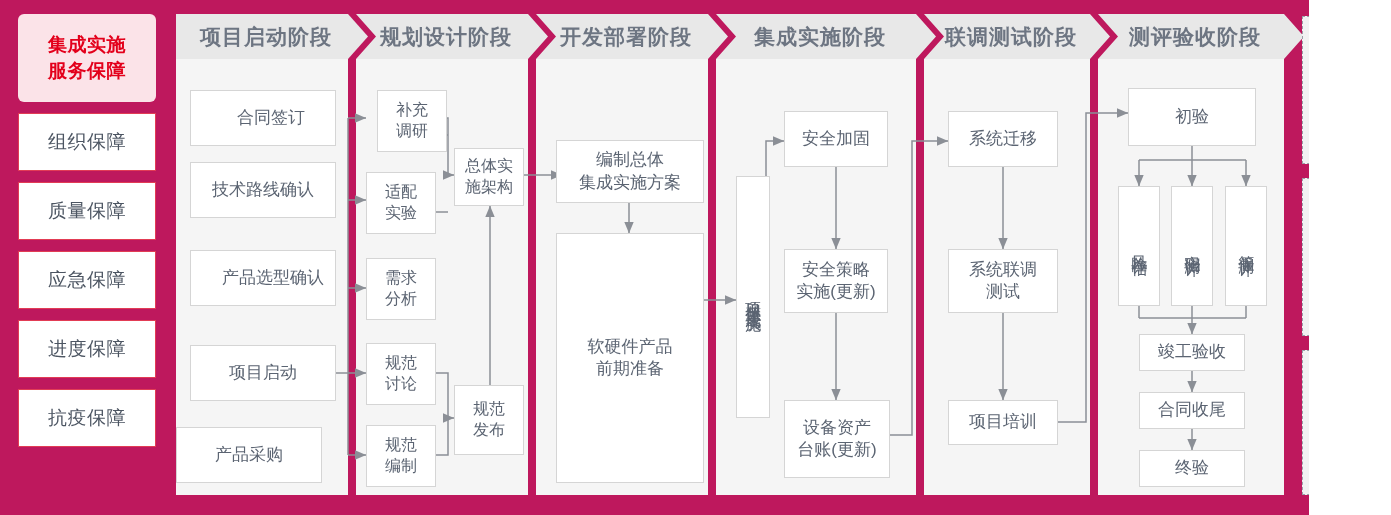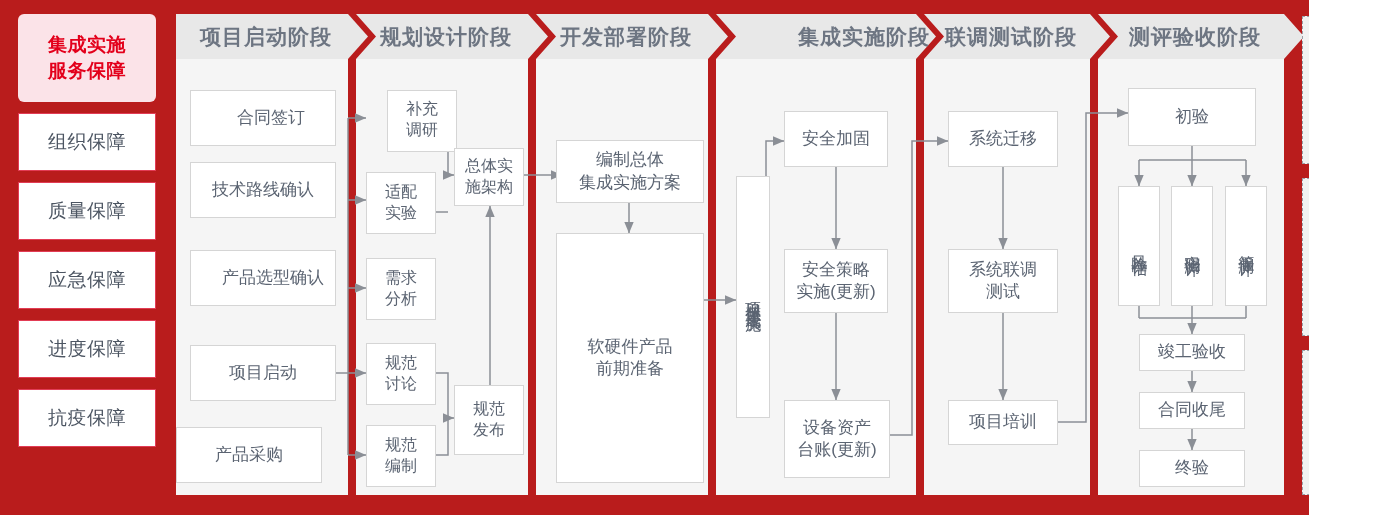--- a/index.html
+++ b/index.html
@@ -6,21 +6,21 @@
   body{
     font-family:"Liberation Sans","DejaVu Sans",sans-serif;
     color:#5a6472;
     -webkit-font-smoothing:antialiased;
   }
   #stage{
     position:relative;
     width:1309px;
     height:515px;
     overflow:hidden;
-    background:#b91c1c;
+    background:#be185d;
   }
   #svg-layer{
     position:absolute;
     left:0; top:0;
     width:1391px; height:515px;
     pointer-events:none;
     z-index:5;
   }
 
   
@@ -137,21 +137,21 @@
 
   <div class="phase-head" style="left:176px;width:192px;clip-path:polygon(0 0, 172px 0, 192px 50%, 172px 100%, 0 100%);">
     <span>项目启动阶段</span>
   </div>
   <div class="phase-head" style="left:356px;width:192px;clip-path:polygon(0 0, 172px 0, 192px 50%, 172px 100%, 0 100%, 20px 50%);">
     <span>规划设计阶段</span>
   </div>
   <div class="phase-head" style="left:536px;width:192px;clip-path:polygon(0 0, 172px 0, 192px 50%, 172px 100%, 0 100%, 20px 50%);">
     <span>开发部署阶段</span>
   </div>
-  <div class="phase-head" style="left:716px;width:220px;clip-path:polygon(0 0, 200px 0, 220px 50%, 200px 100%, 0 100%, 20px 50%);justify-content:flex-end;">
+  <div class="phase-head" style="left:716px;width:220px;clip-path:polygon(0 0, 200px 0, 220px 50%, 200px 100%, 0 100%, 20px 50%);">
     <span>集成实施阶段</span>
   </div>
   <div class="phase-head" style="left:924px;width:186px;clip-path:polygon(0 0, 166px 0, 186px 50%, 166px 100%, 0 100%, 20px 50%);">
     <span>联调测试阶段</span>
   </div>
   <div class="phase-head" style="left:1098px;width:206px;clip-path:polygon(0 0, 186px 0, 206px 50%, 186px 100%, 0 100%, 20px 50%);">
     <span>测评验收阶段</span>
   </div>
 
   <svg id="svg-layer" viewBox="0 0 1391 515">
@@ -215,21 +215,21 @@
       <path d="M1192,429 L1192,450" marker-end="url(#ah)"></path>
     </g>
   </svg>
 
   <div class="node" style="left:190px;top:90px;width:146px;height:56px;padding-left:16px;">合同签订</div>
   <div class="node" style="left:190px;top:162px;width:146px;height:56px;">技术路线确认</div>
   <div class="node" style="left:190px;top:250px;width:146px;height:56px;padding-left:20px;">产品选型确认</div>
   <div class="node" style="left:190px;top:345px;width:146px;height:56px;">项目启动</div>
   <div class="node" style="left:176px;top:427px;width:146px;height:56px;">产品采购</div>
 
-  <div class="node sm" style="left:387px;top:90px;width:70px;height:62px;font-family:Liberation Mono, monospace;">
+  <div class="node sm" style="left:377px;top:90px;width:70px;height:62px;">
       <div>
         <div>补充</div>
         <div>调研</div>
       </div>
     </div>
   <div class="node sm" style="left:366px;top:172px;width:70px;height:62px;">
       <div>
         <div>适配</div>
         <div>实验</div>
       </div>

